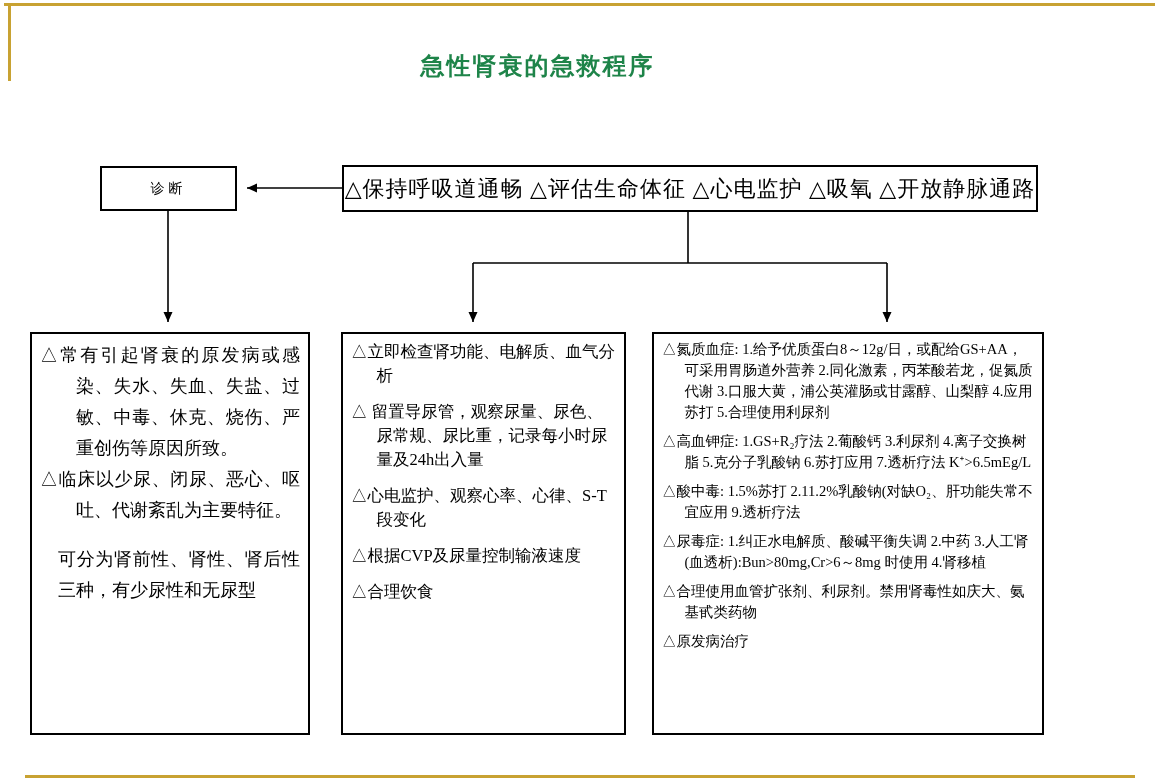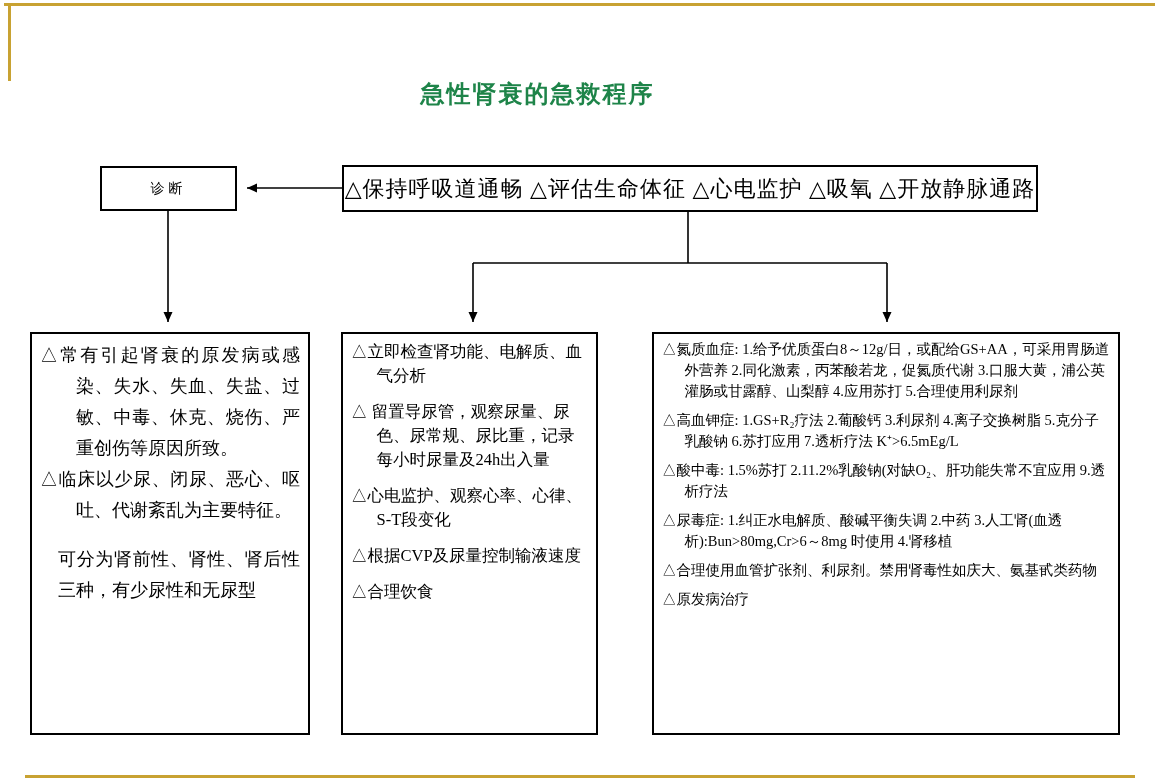--- a/index.html
+++ b/index.html
@@ -14,41 +14,40 @@
   .gold{position:absolute;background:#c8a232;}
   #gold-top{left:4px;top:3px;width:1151px;height:3px;}
   #gold-left{left:8px;top:3px;width:3px;height:78px;}
   #gold-bottom{left:25px;top:775px;width:1110px;height:3px;}
 
   #title{
     position:absolute;left:0;top:50px;width:1075px;
     text-align:center;
     font-size:24px;font-weight:bold;letter-spacing:2px;
     color:#1e8449;
-    margin-top:28px;
   }
 
   .node{
     position:absolute;
     border:2px solid #000;
     background:#fff;
     box-sizing:border-box;
   }
   #diagnosis-box{left:100px;top:166px;width:137px;height:45px;
     display:flex;align-items:center;justify-content:center;
     font-size:14px;letter-spacing:4px;}
   #initial-box{left:342px;top:165px;width:696px;height:47px;
     display:flex;align-items:center;justify-content:center;
     font-size:22px;letter-spacing:1px;text-align:center;}
 
   #left-box{left:30px;top:332px;width:280px;height:403px;
     padding:6px 8px;font-size:18px;line-height:31px;}
-  #middle-box{left:341px;top:332px;width:257px;height:403px;
+  #middle-box{left:341px;top:332px;width:285px;height:403px;
     padding:6px 8px;font-size:16.5px;line-height:24px;}
-  #right-box{left:652px;top:332px;width:468px;height:403px;
+  #right-box{left:652px;top:332px;width:392px;height:403px;
     padding:5px 8px;font-size:14.5px;line-height:21px;}
 
   .li{padding-left:1.55em;text-indent:-1.55em;margin:0;font-family:Liberation Serif, serif;}
   #left-box .li{padding-left:2em;text-indent:-2em;text-align:justify;}
   #left-box .cont{padding-left:1em;text-indent:0;text-align:justify;}
   #middle-box .li{margin-bottom:12px;}
   #right-box .li{margin-bottom:8px;}
 
   #connectors{position:absolute;left:0;top:0;width:1159px;height:784px;pointer-events:none;}
 </style>

